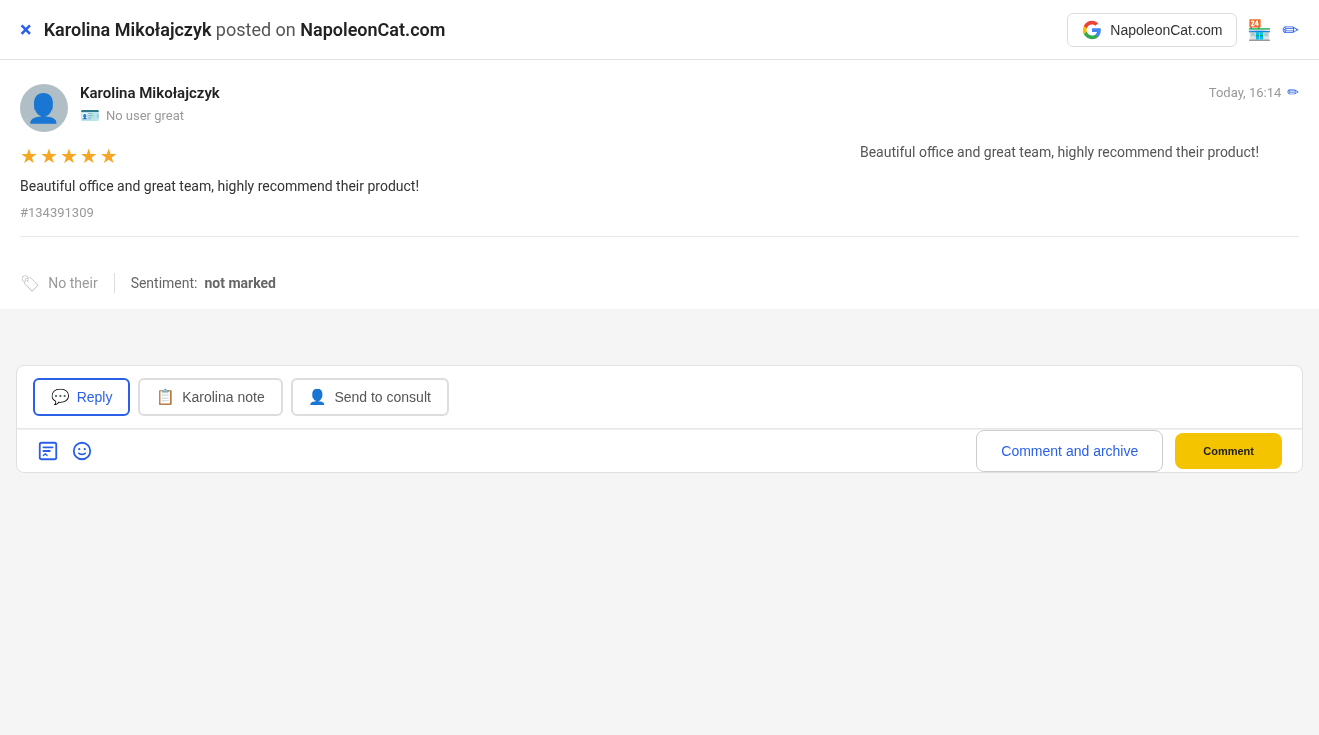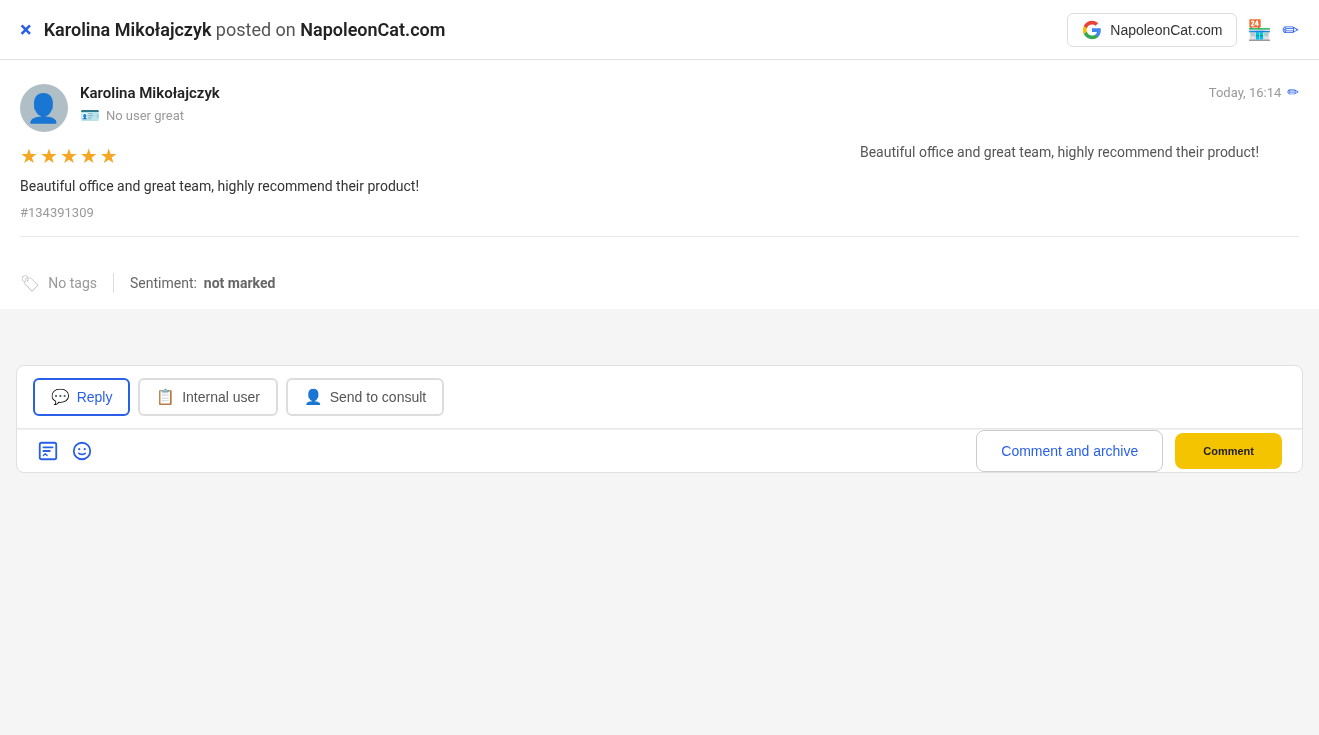--- a/index.html
+++ b/index.html
@@ -455,41 +455,41 @@
           </div>
           <div class="review-text-right">Beautiful office and great team, highly recommend their product!</div>
         </div>
 
         <div class="divider"></div>
       </div>
 
       <div class="tags-row">
         <div class="no-tags">
           <span class="tag-icon">🏷</span>
-          <span>No tags</span>
+          <span>No their</span>
         </div>
         <div class="sentiment-divider"></div>
         <span class="sentiment-text">
           <span>Sentiment:</span>
           &nbsp;<strong>not marked</strong>
         </span>
       </div>
 
       <div style="height: 40px;"></div>
 
       <div class="reply-section">
 
         <div class="reply-tabs">
           <button class="tab-btn active">
             <span class="tab-icon">💬</span>
             <span>Reply</span>
           </button>
           <button class="tab-btn">
             <span class="tab-icon">📋</span>
-            <span>Internal user</span>
+            <span>Karolina note</span>
           </button>
           <button class="tab-btn">
             <span class="tab-icon">👤</span>
             <span>Send to consult</span>
           </button>
         </div>
 
         <div style="height:1px;background:#e8e8e8;"></div>
 
 

